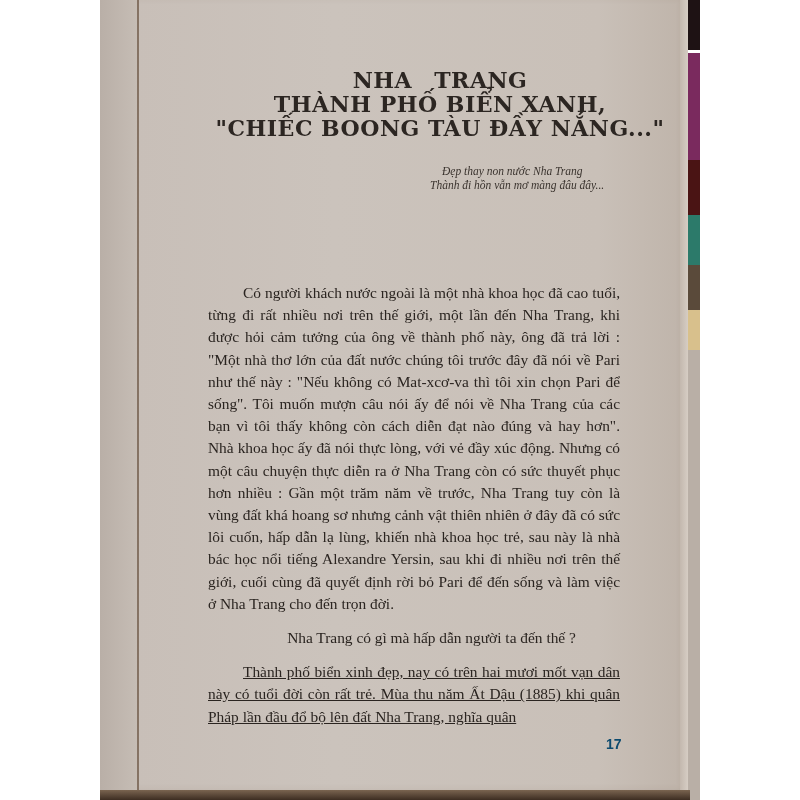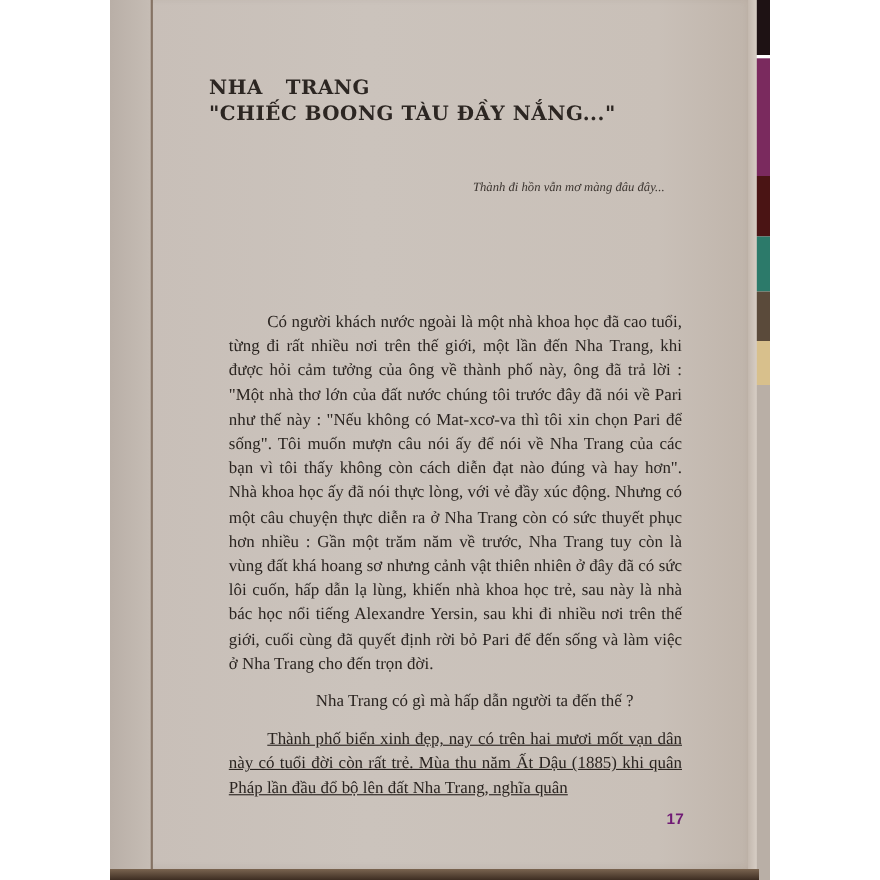--- a/index.html
+++ b/index.html
@@ -61,25 +61,25 @@
       top: 790px;
       width: 590px;
       height: 10px;
       background: linear-gradient(180deg, #7a6450, #3d2d22);
     }
     .title-block {
       position: absolute;
       left: 190px;
       top: 68px;
       width: 500px;
-      text-align: left;
+      text-align: center;
       font-family: "DejaVu Serif", serif;
       font-weight: bold;
       color: #2c2622;
-      font-size: 18px;
+      font-size: 22px;
       line-height: 24px;
       letter-spacing: 0.5px;
     }
     .title-line { display: block; white-space: nowrap; }
     .epigraph {
       position: absolute;
       left: 430px;
       top: 164px;
       width: 250px;
       font-family: "Liberation Serif", serif;
@@ -119,21 +119,21 @@
       margin-top: 6px;
       text-decoration: underline;
     }
     .page-number {
       position: absolute;
       left: 606px;
       top: 736px;
       font-family: "Liberation Sans", sans-serif;
       font-weight: bold;
       font-size: 14px;
-      color: #701a75;
+      color: #0c4a6e;
     }
   </style>
 </head>
 <body>
 
 <div class="stage">
 
   <div class="bg-strip" style="top:0;height:50px;background:#1e1214;"></div>
   <div class="bg-strip" style="top:53px;height:107px;background:#7a2a5e;"></div>
   <div class="bg-strip" style="top:160px;height:55px;background:#4a1414;"></div>
@@ -143,24 +143,26 @@
   <div class="bg-strip" style="top:350px;height:450px;background:#b9afa6;"></div>
 
   <div class="page"></div>
   <div class="page-edge"></div>
   <div class="spine-line"></div>
   <div class="right-edge"></div>
   <div class="bottom-dark"></div>
 
   <div class="title-block">
     <span class="title-line" style="word-spacing:14px;">NHA TRANG</span>
+    <span class="title-line">THÀNH PHỐ BIỂN XANH,</span>
     <span class="title-line">"CHIẾC BOONG TÀU ĐẦY NẮNG..."</span>
   </div>
 
   <div class="epigraph">
+    <span class="l1">Đẹp thay non nước Nha Trang</span>
     <span class="l2">Thành đi hồn vẫn mơ màng đâu đây...</span>
   </div>
 
   <div class="body-text">
     <p>Có người khách nước ngoài là một nhà khoa học đã cao tuổi, từng đi rất nhiều nơi trên thế giới, một lần đến Nha Trang, khi được hỏi cảm tưởng của ông về thành phố này, ông đã trả lời : "Một nhà thơ lớn của đất nước chúng tôi trước đây đã nói về Pari như thế này : "Nếu không có Mat-xcơ-va thì tôi xin chọn Pari để sống". Tôi muốn mượn câu nói ấy để nói về Nha Trang của các bạn vì tôi thấy không còn cách diễn đạt nào đúng và hay hơn". Nhà khoa học ấy đã nói thực lòng, với vẻ đầy xúc động. Nhưng có một câu chuyện thực diễn ra ở Nha Trang còn có sức thuyết phục hơn nhiều : Gần một trăm năm về trước, Nha Trang tuy còn là vùng đất khá hoang sơ nhưng cảnh vật thiên nhiên ở đây đã có sức lôi cuốn, hấp dẫn lạ lùng, khiến nhà khoa học trẻ, sau này là nhà bác học nổi tiếng Alexandre Yersin, sau khi đi nhiều nơi trên thế giới, cuối cùng đã quyết định rời bỏ Pari để đến sống và làm việc ở Nha Trang cho đến trọn đời.</p>
     <p class="q">Nha Trang có gì mà hấp dẫn người ta đến thế ?</p>
     <p class="p3">Thành phố biển xinh đẹp, nay có trên hai mươi mốt vạn dân này có tuổi đời còn rất trẻ. Mùa thu năm Ất Dậu (1885) khi quân Pháp lần đầu đổ bộ lên đất Nha Trang, nghĩa quân</p>
   </div>
 
   <div class="page-number">17</div>

